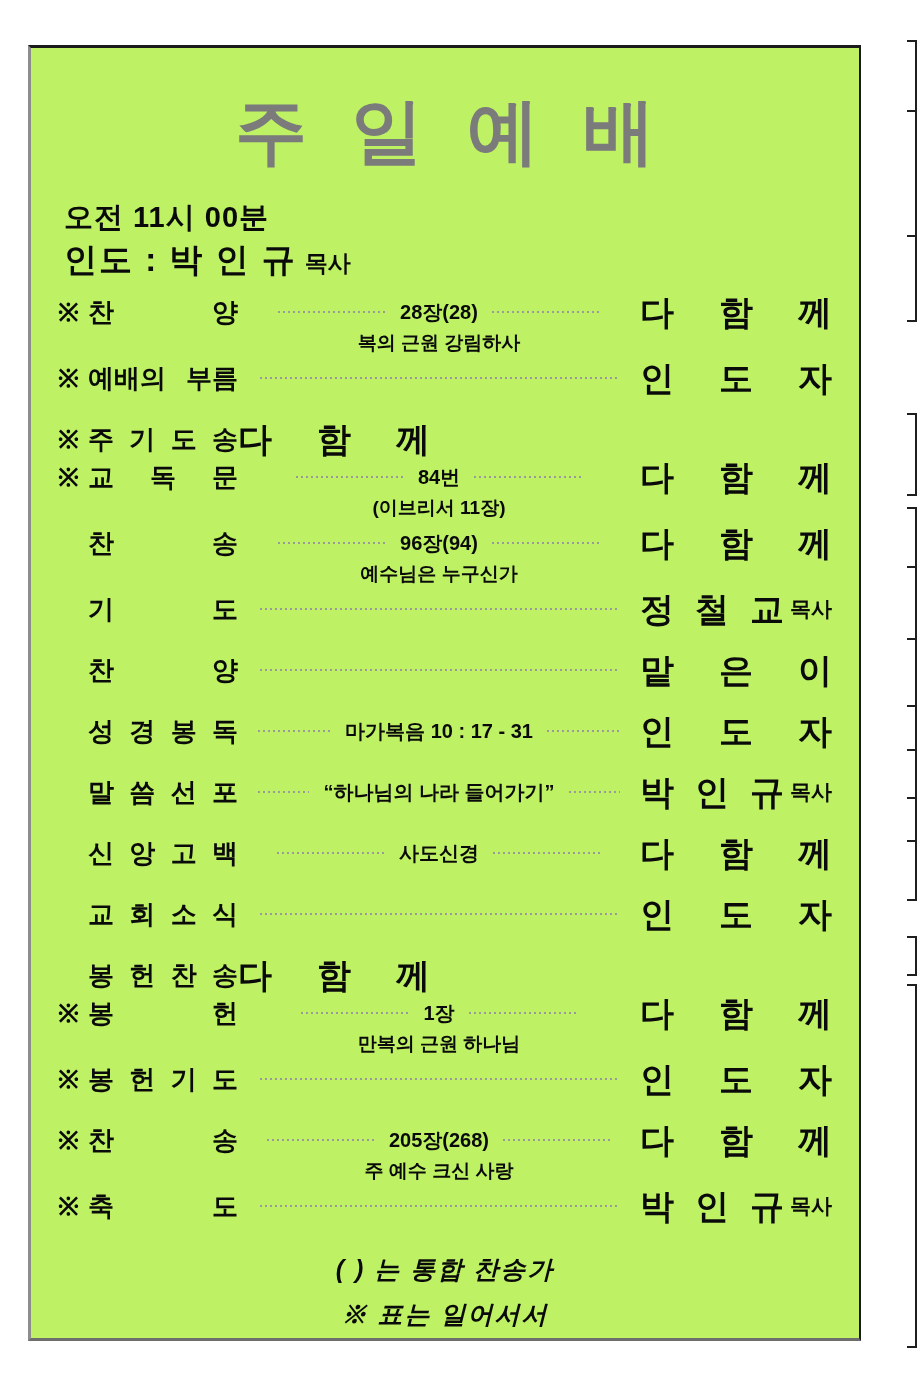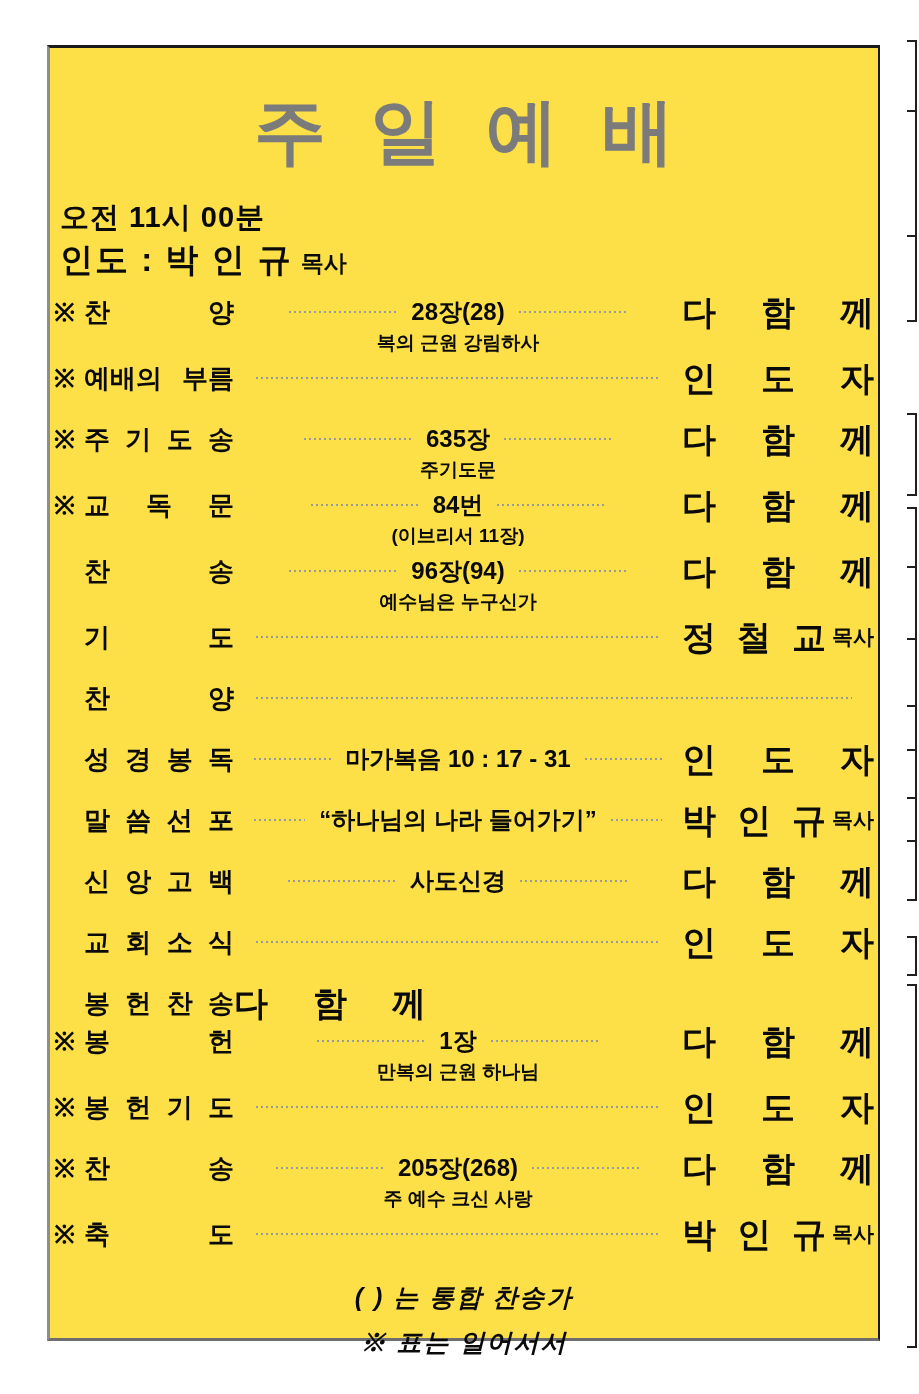--- a/index.html
+++ b/index.html
@@ -8,28 +8,28 @@
     background: #ffffff;
     font-family: "Liberation Sans", sans-serif;
     color: #0a0a0a;
     overflow: hidden;
     position: relative;
   }
 
   
   .sheet {
     position: absolute;
-    left: 47px; top: 45px;
+    left: 28px; top: 45px;
     width: 833px; height: 1296px;
     border-top: 3px solid #1b1b1b;
     border-right: 2px solid #1b1b1b;
     border-bottom: 3px solid #6e6e6e;
     border-left: 3px solid #8d8d8d;
-    background: #fde047;
-    padding: 0 4px;
+    background: #bef264;
+    padding: 0 27px;
   }
 
   .main-title {
     margin-top: 40px;
     height: 86px;
     line-height: 86px;
     text-align: center;
     font-size: 72px;
     font-weight: 700;
     letter-spacing: 12px;
@@ -93,21 +93,21 @@
   }
   .lead {
     flex: 1;
     max-width: 108px;
     height: 2px;
     margin: 0 14px;
     background-image: repeating-linear-gradient(to right, #9a9a9a 0, #9a9a9a 2px, transparent 2px, transparent 5px);
   }
   .lead.full { max-width: none; margin: 0 16px; }
   .ctitle {
-    font-size: 24px;
+    font-size: 20px;
     font-weight: 700;
     white-space: nowrap;
   }
   .csub {
     text-align: center;
     font-size: 19px;
     font-weight: 700;
     line-height: 28px;
     white-space: nowrap;
   }
@@ -194,28 +194,20 @@
             <span class="lead full"></span>
           </div>
         </div>
         <div class="right">
           <span class="by">인 도 자</span>
         </div>
       </div>
       <div class="row two">
         <span class="marker">※</span>
         <span class="label">주 기 도 송</span>
-        <div class="mid">
-          <div class="mid-top">
-            <span class="lead"></span>
-            <span class="ctitle">635장</span>
-            <span class="lead"></span>
-          </div>
-          <div class="csub">주기도문</div>
-        </div>
         <div class="right">
           <span class="by">다 함 께</span>
         </div>
       </div>
       <div class="row two">
         <span class="marker">※</span>
         <span class="label">교 독 문</span>
         <div class="mid">
           <div class="mid-top">
             <span class="lead"></span>
@@ -256,20 +248,23 @@
           <span class="suffix">목사</span>
         </div>
       </div>
       <div class="row">
         <span class="marker"></span>
         <span class="label">찬 양</span>
         <div class="mid">
           <div class="mid-top">
             <span class="lead full"></span>
           </div>
+        </div>
+        <div class="right">
+          <span class="by">맡 은 이</span>
         </div>
       </div>
       <div class="row">
         <span class="marker"></span>
         <span class="label">성 경 봉 독</span>
         <div class="mid">
           <div class="mid-top">
             <span class="lead"></span>
             <span class="ctitle">마가복음 10 : 17 - 31</span>
             <span class="lead"></span>

